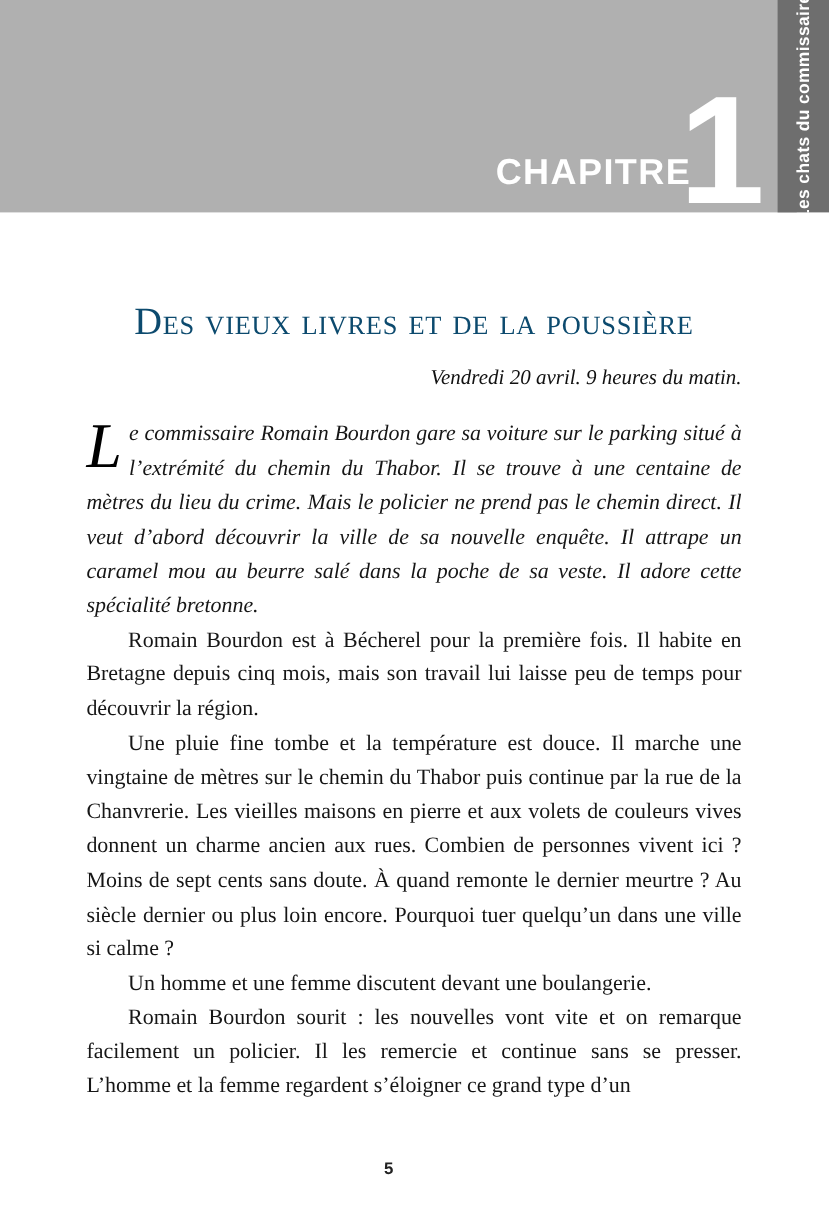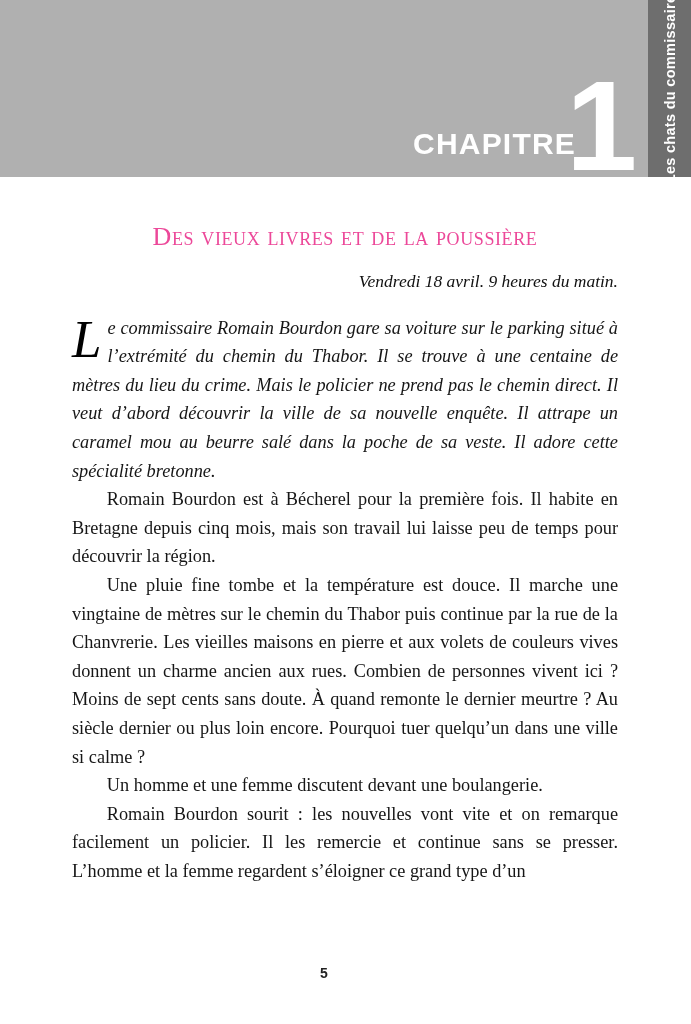--- a/index.html
+++ b/index.html
@@ -78,28 +78,28 @@
 
   
   .page-body {
     position: absolute;
     left: 72px;
     top: 177px;
     width: 546px;
   }
 
   .chapter-title {
-    margin: 46px 0 0 0;
+    margin: 73px 0 0 0;
     text-align: center;
-    font-size: 26px;
+    font-size: 32px;
     font-weight: normal;
     font-variant: small-caps;
     letter-spacing: 0.6px;
     line-height: 1.1;
-    color: #ec4899;
+    color: #0c4a6e;
   }
 
   .chapter-subtitle {
     margin: 19px 0 0 0;
     text-align: right;
     font-style: italic;
     font-size: 17.5px;
     color: #111111;
   }
 
@@ -155,21 +155,21 @@
 
 <div class="chapter-number">1</div>
 
 <div class="side-tab">
   <span class="side-tab-label">Les chats du commissaire</span>
 </div>
 
 <div class="page-body">
   <h1 class="chapter-title">Des vieux livres et de la poussière</h1>
 
-  <p class="chapter-subtitle">Vendredi 18 avril. 9 heures du matin.</p>
+  <p class="chapter-subtitle">Vendredi 20 avril. 9 heures du matin.</p>
 
   <p class="para para-first">Le commissaire Romain Bourdon gare sa voiture sur le parking situé à l’extrémité du chemin du Thabor. Il se trouve à une centaine de mètres du lieu du crime. Mais le policier ne prend pas le chemin direct. Il veut d’abord découvrir la ville de sa nouvelle enquête. Il attrape un caramel mou au beurre salé dans la poche de sa veste. Il adore cette spécialité bretonne.</p>
 
   <p class="para">Romain Bourdon est à Bécherel pour la première fois. Il habite en Bretagne depuis cinq mois, mais son travail lui laisse peu de temps pour découvrir la région.</p>
 
   <p class="para">Une pluie fine tombe et la température est douce. Il marche une vingtaine de mètres sur le chemin du Thabor puis continue par la rue de la Chanvrerie. Les vieilles maisons en pierre et aux volets de couleurs vives donnent un charme ancien aux rues. Combien de personnes vivent ici ? Moins de sept cents sans doute. À quand remonte le dernier meurtre ? Au siècle dernier ou plus loin encore. Pourquoi tuer quelqu’un dans une ville si calme ?</p>
 
   <p class="para">Un homme et une femme discutent devant une boulangerie.</p>
 
 

